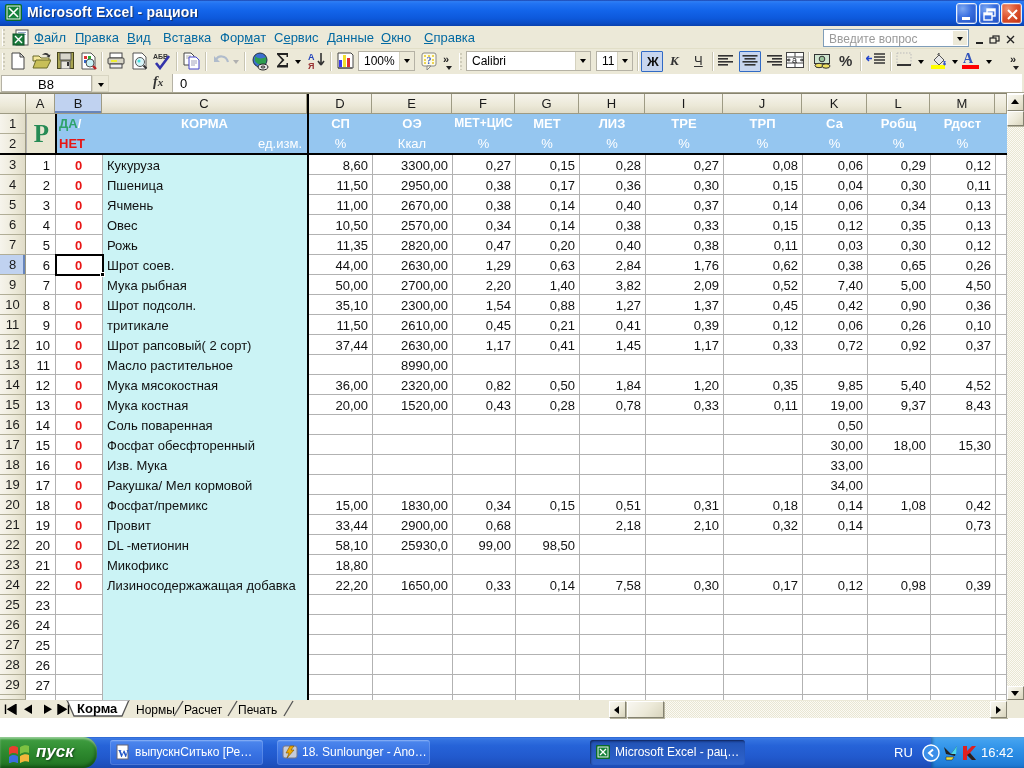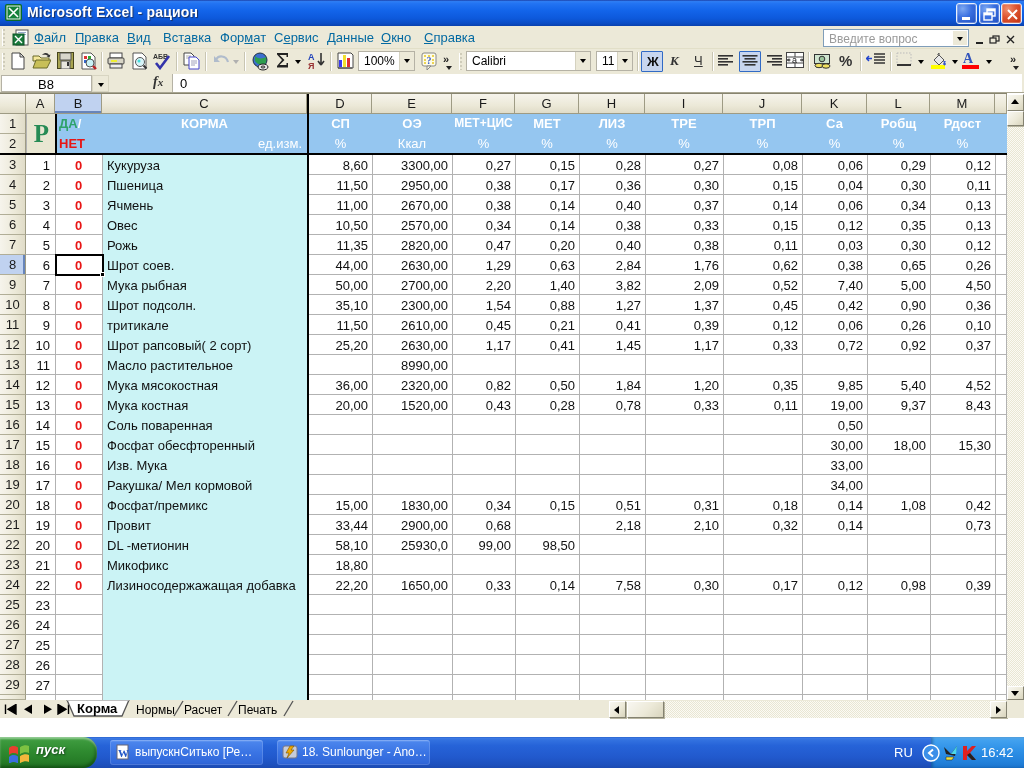--- a/index.html
+++ b/index.html
@@ -558,21 +558,21 @@
       <div class="num" style="left:515px;top:225px;width:60px">0,21</div>
       <div class="num" style="left:579px;top:225px;width:62px">0,41</div>
       <div class="num" style="left:645px;top:225px;width:74px">0,39</div>
       <div class="num" style="left:723px;top:225px;width:75px">0,12</div>
       <div class="num" style="left:802px;top:225px;width:61px">0,06</div>
       <div class="num" style="left:867px;top:225px;width:59px">0,26</div>
       <div class="num" style="left:930px;top:225px;width:61px">0,10</div>
       <div class="num" style="left:26px;top:245px;width:24px">10</div>
       <div class="ab" style="left:55px;top:245px;width:47px;text-align:center;font-size:13px;font-weight:bold;color:#e81515">0</div>
       <div class="ab txt13" style="left:107px;top:245px;white-space:nowrap">Шрот рапсовый( 2 сорт)</div>
-      <div class="num" style="left:309px;top:245px;width:59px">25,20</div>
+      <div class="num" style="left:309px;top:245px;width:59px">37,44</div>
       <div class="num" style="left:372px;top:245px;width:76px">2630,00</div>
       <div class="num" style="left:452px;top:245px;width:59px">1,17</div>
       <div class="num" style="left:515px;top:245px;width:60px">0,41</div>
       <div class="num" style="left:579px;top:245px;width:62px">1,45</div>
       <div class="num" style="left:645px;top:245px;width:74px">1,17</div>
       <div class="num" style="left:723px;top:245px;width:75px">0,33</div>
       <div class="num" style="left:802px;top:245px;width:61px">0,72</div>
       <div class="num" style="left:867px;top:245px;width:59px">0,92</div>
       <div class="num" style="left:930px;top:245px;width:61px">0,37</div>
       <div class="num" style="left:26px;top:265px;width:24px">11</div>
@@ -720,35 +720,44 @@
       <div class="ab" style="left:1007px;top:0;width:17px;height:18px;background:#ece9d8"></div>
     </div>
     <div id="taskbar" class="ab">
       <div class="ab" style="left:0;top:0;width:97px;height:31px;background:linear-gradient(180deg,#4fae50 0%,#3d9a3e 12%,#2f8b30 45%,#277e28 75%,#1f6f20 100%);border-radius:0 14px 14px 0;box-shadow:inset 0 2px 2px rgba(255,255,255,.4),inset -2px -2px 3px rgba(0,40,0,.4)"></div>
       <svg class="ab" style="left:8px;top:6px" width="22" height="20" viewBox="0 0 22 20">
         <path d="M1 5 c2.5 -2.5 6 -2.5 9 -0.5 l0 7 c-3 -2 -6.5 -2 -9 0.5 z" fill="#e8402f"></path>
         <path d="M12 4.2 c3 -2 6.5 -2.5 9 -1.2 l0 7 c-2.5 -1.3 -6 -0.8 -9 1.2 z" fill="#7dc242"></path>
         <path d="M1 14 c2.5 -2.5 6 -2.5 9 -0.5 l0 7 c-3 -2 -6.5 -2 -9 0.5 z" fill="#3a6fe0"></path>
         <path d="M12 13.2 c3 -2 6.5 -2.5 9 -1.2 l0 7 c-2.5 -1.3 -6 -0.8 -9 1.2 z" fill="#f3b73c"></path>
       </svg>
-      <div class="ab" style="left:36px;top:5px;font-size:13px;font-weight:bold;font-style:italic;color:#fff;text-shadow:1px 1px 2px #14421a">пуск</div>
+      <div class="ab" style="left:36px;top:5px;font-size:17px;font-weight:bold;font-style:italic;color:#fff;text-shadow:1px 1px 2px #14421a">пуск</div>
       <div class="task n" style="left:110px;width:153px">
         <svg class="ab" style="left:5px;top:4px" width="16" height="16" viewBox="0 0 16 16">
           <rect x="2" y="1" width="11" height="14" fill="#fff" stroke="#667"></rect>
           <text x="3" y="13" font-size="11" font-weight="bold" fill="#2458c8" font-family="Liberation Serif">W</text>
         </svg>
         <div class="t">выпускнСитько [Ре…</div>
       </div>
       <div class="task n" style="left:277px;width:153px">
         <svg class="ab" style="left:5px;top:4px" width="16" height="16" viewBox="0 0 16 16">
           <rect x="1" y="2" width="14" height="12" rx="2" fill="#c8ccd8" stroke="#778"></rect>
           <path d="M8 2 L4 9 h3 l-2 5 l7 -8 h-3 l3 -4 z" fill="#f0a800" stroke="#7a5500" stroke-width=".6"></path>
         </svg>
         <div class="t">18. Sunlounger - Ano…</div>
       </div>
+      <div class="task p" style="left:590px;width:155px">
+        <svg class="ab" style="left:5px;top:4px" width="16" height="16" viewBox="0 0 16 16">
+          <rect x="1" y="1" width="14" height="14" rx="1" fill="#0a6b28"></rect>
+          <rect x="2.5" y="2.5" width="11" height="11" fill="#e8f2ea"></rect>
+          <rect x="3.5" y="3.5" width="9" height="9" fill="#15813a"></rect>
+          <path d="M5 5 L11 11 M11 5 L5 11" stroke="#fff" stroke-width="1.3"></path>
+        </svg>
+        <div class="t">Microsoft Excel - рац…</div>
+      </div>
       <div class="ab" style="left:931px;top:0;width:93px;height:31px;background:linear-gradient(180deg,#5fb5f5 0%,#42a1ef 10%,#2f92e8 40%,#2383dd 75%,#1b76cf 100%);box-shadow:inset 2px 0 3px rgba(0,30,80,.35)"></div>
       <div class="ab" style="left:894px;top:8px;font-size:13px;color:#fff">RU</div>
       <svg class="ab" style="left:922px;top:7px" width="18" height="18">
         <circle cx="9" cy="9" r="8.5" fill="#3b8fe8"></circle>
         <circle cx="9" cy="9" r="8" fill="none" stroke="#fff" stroke-width="1.4"></circle>
         <path d="M11 5.5 L7 9 l4 3.5" stroke="#fff" stroke-width="2" fill="none"></path>
       </svg>
       <svg class="ab" style="left:942px;top:7px" width="18" height="18" viewBox="0 0 18 18">
         <path d="M2 3 l7 7 l6 -8 l-2 10 l-9 -2 z" fill="#222"></path>
         <path d="M9 10 l6 -8 l-1 8 z" fill="#4dd8e8"></path>

